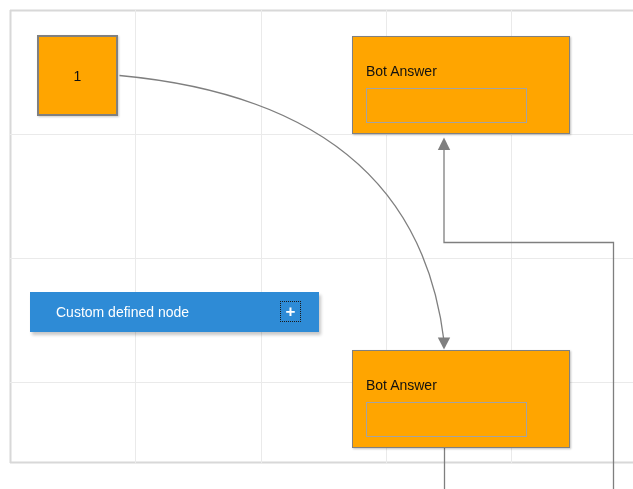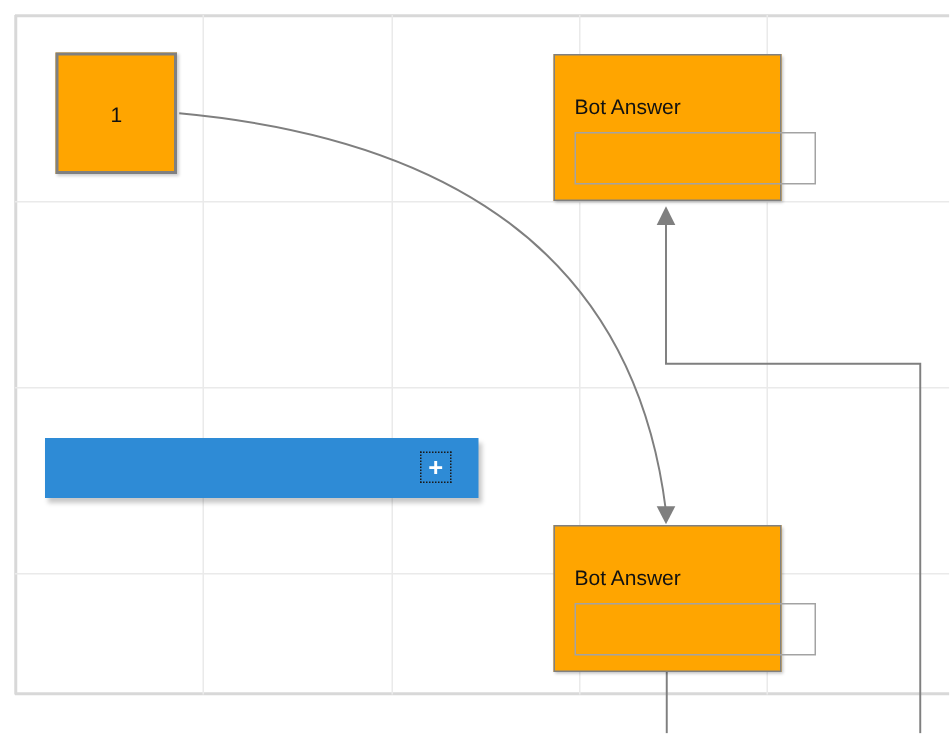--- a/index.html
+++ b/index.html
@@ -30,25 +30,24 @@
     position:absolute;left:37px;top:35px;
     width:81px;height:81px;box-sizing:border-box;
     background:var(--node-fill);
     border:2px solid var(--node-border);
     display:flex;align-items:center;justify-content:center;
     font-size:14px;color:#111;
     box-shadow:1px 1px 2px rgba(0,0,0,0.2);
   }
   .bot-node{
     position:absolute;
-    width:152px;height:98px;box-sizing:border-box;
+    width:218px;height:98px;box-sizing:border-box;
     background:var(--node-fill);
     border:1px solid var(--node-border);
     box-shadow:1px 1px 2px rgba(0,0,0,0.25);
-    margin-left:17px;
   }
   .bot-node.top{left:352px;top:36px;}
   .bot-node.bottom{left:352px;top:350px;}
   .bot-title{
     position:absolute;left:13px;top:26px;
     font-size:14px;color:#111;white-space:nowrap;
   }
   .bot-field{
     position:absolute;left:13px;top:51px;
     width:161px;height:35px;box-sizing:border-box;
@@ -117,18 +116,19 @@
     <div class="bot-title">Bot Answer</div>
     <div class="bot-field"></div>
   </div>
 
   <div class="bot-node bottom">
     <div class="bot-title">Bot Answer</div>
     <div class="bot-field"></div>
   </div>
 
   <div class="palette-button">
+    <span>Custom defined node</span>
     <span class="plus-box">
       <span>+</span>
     </span>
   </div>
 
 </div>
 
 </body></html>

